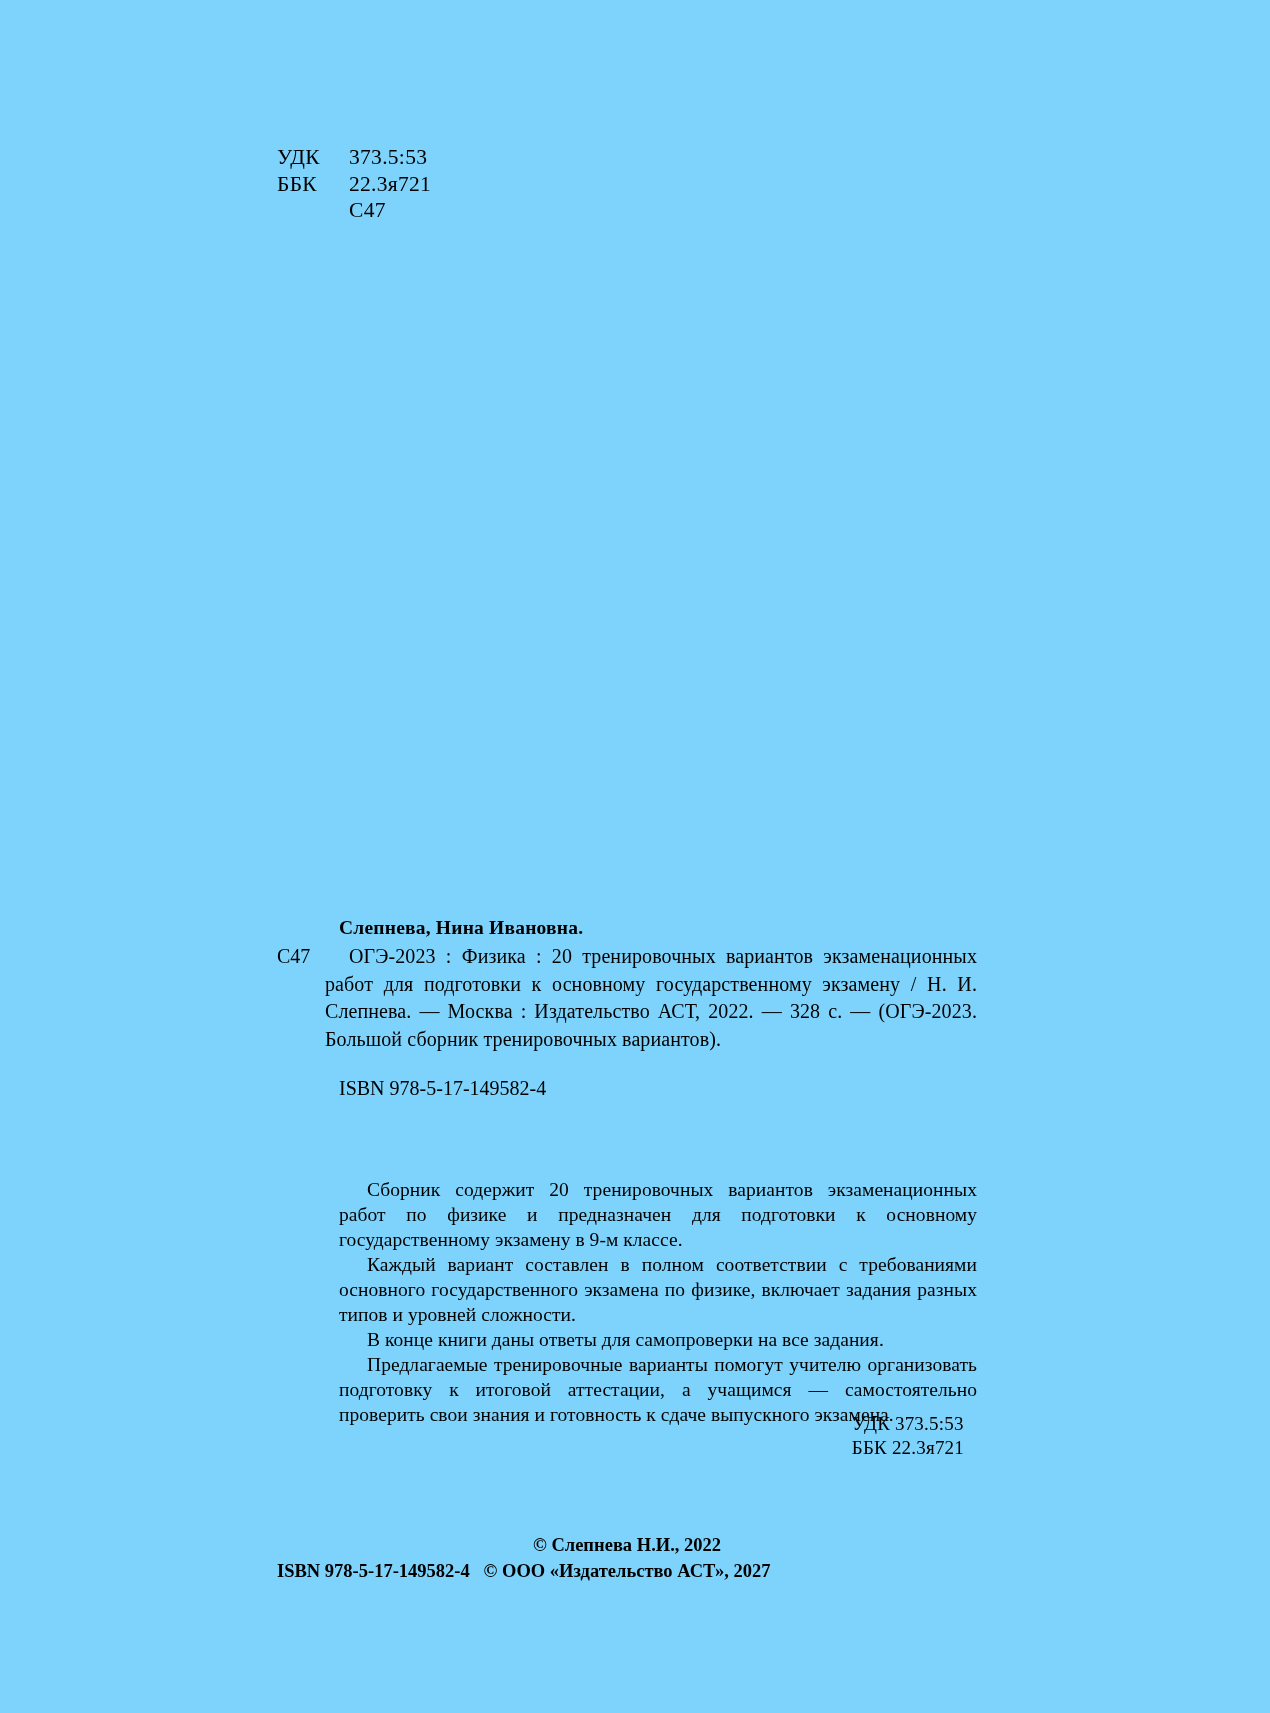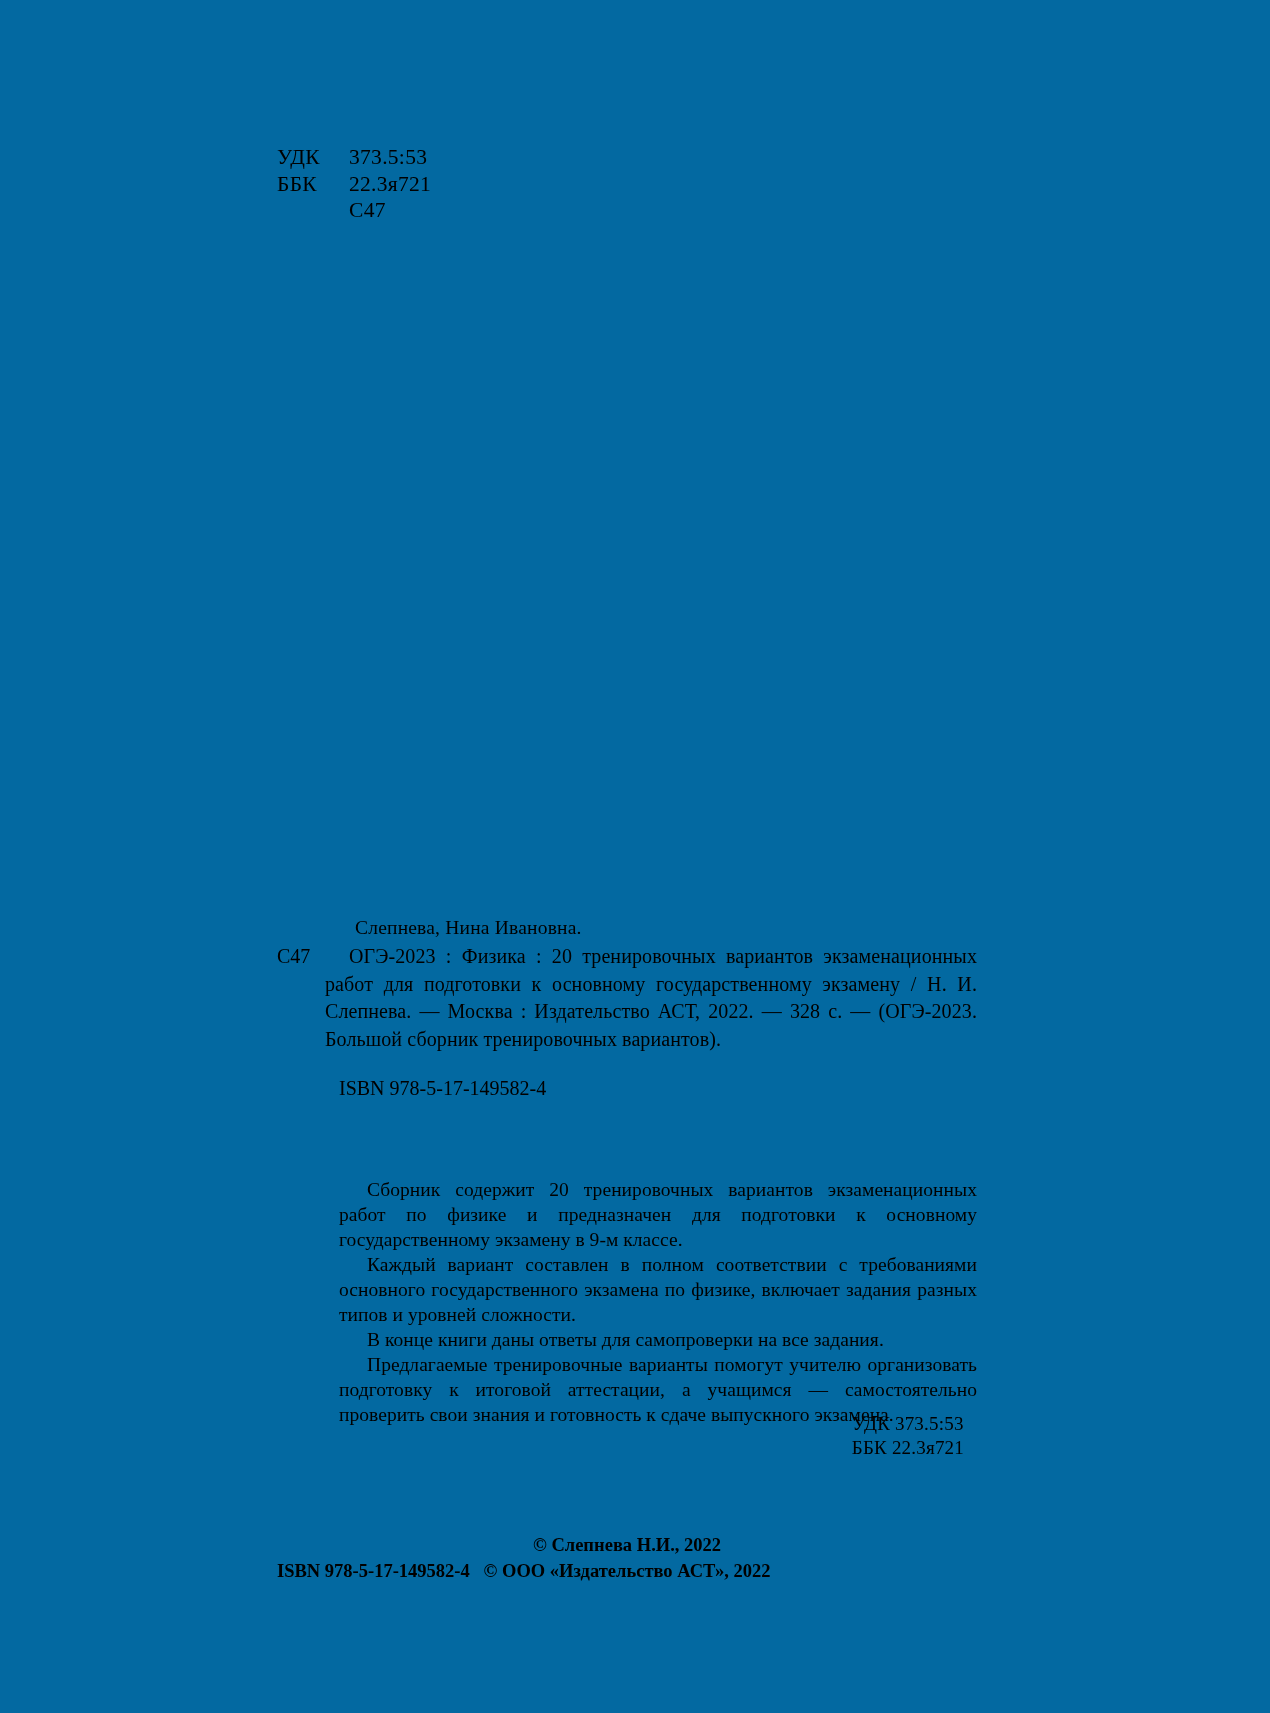--- a/index.html
+++ b/index.html
@@ -10,21 +10,21 @@
   }
   body {
     font-family: "Liberation Serif", "DejaVu Serif", serif;
     color: #000000;
   }
   .page {
     position: relative;
     width: 1270px;
     height: 1713px;
     margin: 0 auto;
-    background: #0369a1;
+    background: #7dd3fc;
     overflow: hidden;
   }
 
   
   .class-block {
     position: absolute;
     left: 277px;
     top: 144px;
     font-size: 21.5px;
     line-height: 26.5px;
@@ -46,22 +46,22 @@
   }
 
   
   .record {
     position: absolute;
     left: 277px;
     top: 915px;
     width: 700px;
   }
   .record-author {
-    margin-left: 78px;
-    font-weight: normal;
+    margin-left: 62px;
+    font-weight: bold;
     font-size: 19.5px;
     line-height: 26px;
     letter-spacing: 0.2px;
   }
   .record-body {
     position: relative;
     margin-top: 2px;
     font-size: 20px;
     line-height: 27.5px;
   }
@@ -176,17 +176,17 @@
 
   <div class="class-repeat">
     <div>УДК 373.5:53</div>
     <div>ББК 22.3я721</div>
   </div>
 
   <div class="footer">
     <div class="footer-isbn">ISBN 978-5-17-149582-4</div>
     <div class="footer-rights">
       <div>© Слепнева Н.И., 2022</div>
-      <div>© ООО «Издательство АСТ», 2022</div>
+      <div>© ООО «Издательство АСТ», 2027</div>
     </div>
   </div>
 
 </div>
 
 </body></html>

